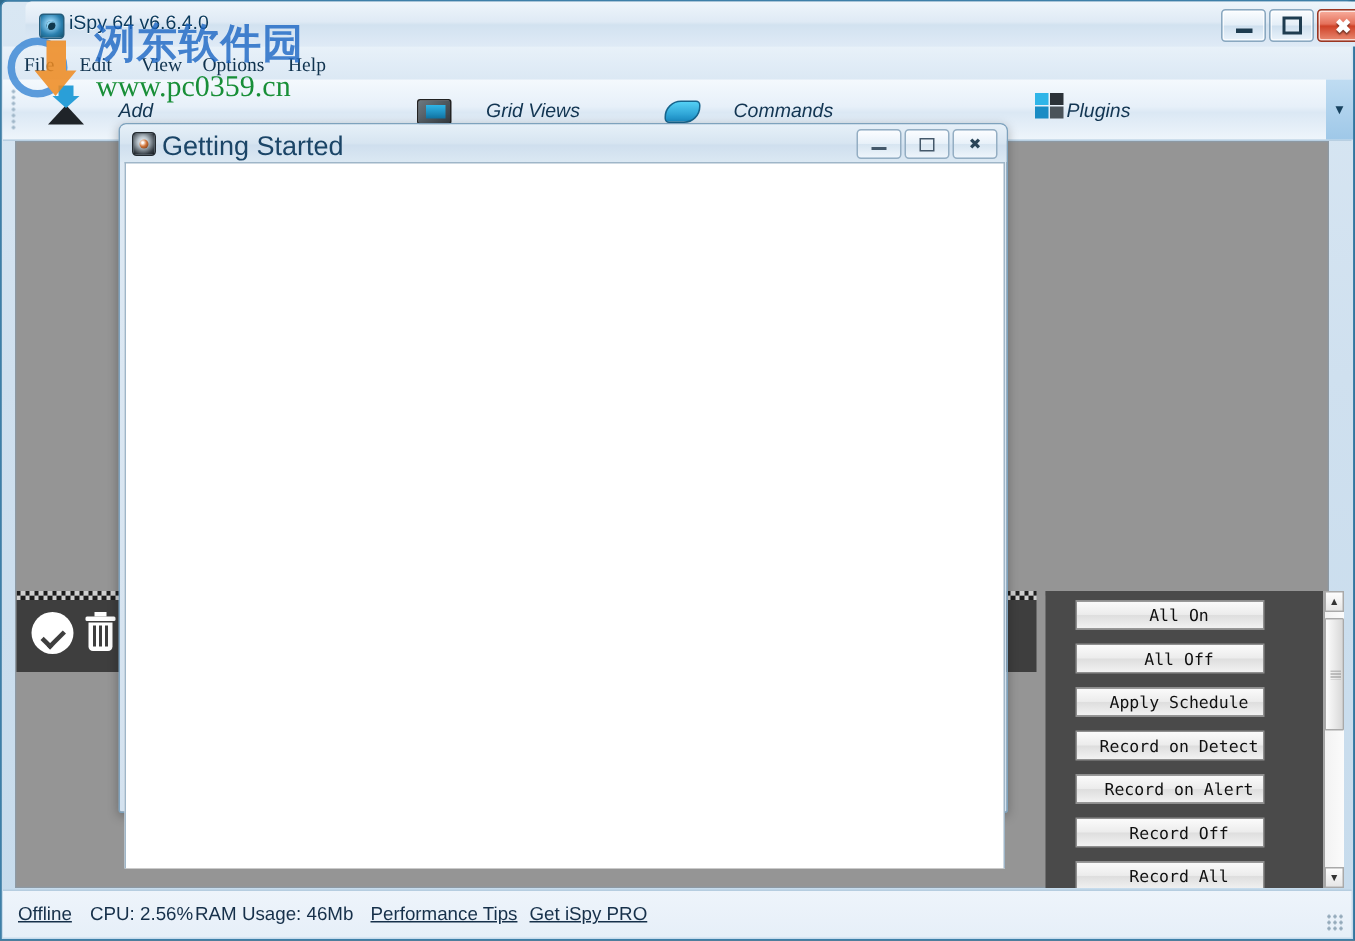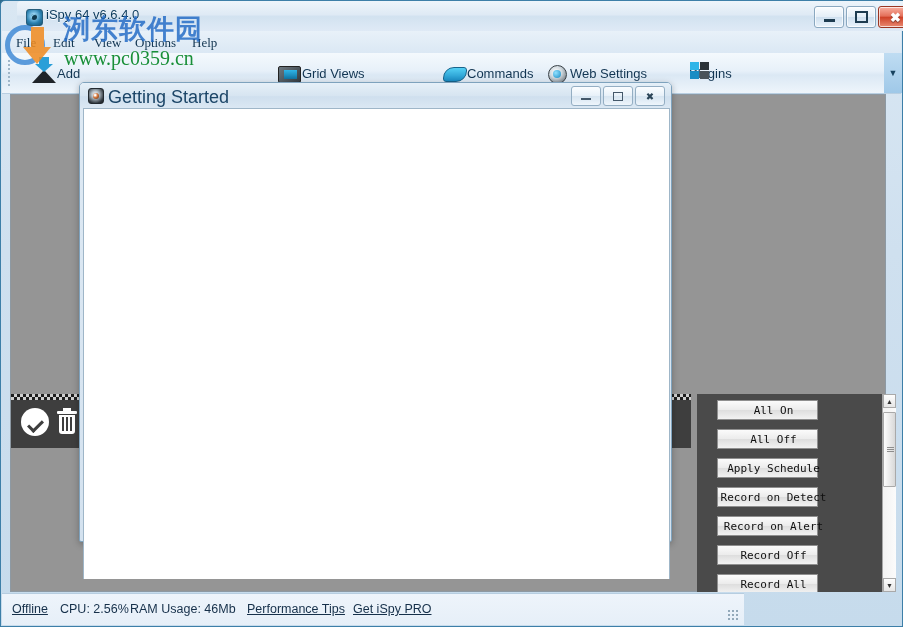--- a/index.html
+++ b/index.html
@@ -69,21 +69,21 @@
     position:absolute;left:1px;top:52px;width:899px;height:40px;
     background:linear-gradient(180deg,#f4f9fd 0%,#e7f0f9 45%,#dbe8f4 55%,#eef5fb 100%);
     border-bottom:1px solid #b8cfe2;
   }
   .tb-grip{
     position:absolute;left:5px;top:6px;width:4px;height:28px;
     background-image:radial-gradient(circle,#9fb6c8 1px,transparent 1.2px);
     background-size:4px 4px;
   }
   .tb-item{position:absolute;top:6px;height:28px;display:flex;align-items:center;}
-  .tb-label{font-size:13px;color:#123552;margin-left:1px;white-space:nowrap;}
+  .tb-label{font-size:13px;color:#123552;margin-left:23px;white-space:nowrap;font-style:italic;}
   .tb-ico{position:relative;width:24px;height:24px;}
 
   
   .ico-add{width:0;height:0;border-left:12px solid transparent;border-right:12px solid transparent;
     border-bottom:13px solid #1f2429;position:absolute;bottom:2px;left:0;}
   .ico-add:before{content:"";position:absolute;left:-5px;top:-13px;width:10px;height:9px;background:#2a9fd8;}
   .ico-add:after{content:"";position:absolute;left:-9px;top:-6px;border-left:9px solid transparent;
     border-right:9px solid transparent;border-top:8px solid #2a9fd8;}
   .ico-cam{position:absolute;left:2px;top:4px;width:19px;height:15px;border-radius:2px;
     background:linear-gradient(180deg,#5f6a73,#2b3238);border:1px solid #1b2025;}
@@ -175,21 +175,21 @@
   .rpanel{
     position:absolute;left:686px;top:299px;width:189px;height:198px;background:#4a4a4a;
     overflow:hidden;
   }
   .rpanel-top{
     position:absolute;left:686px;top:299px;width:189px;height:5px;
     background-image:repeating-linear-gradient(90deg,#1d1d1d 0 3px,#d0d0d0 3px 6px);
     background-size:6px 3px;background-repeat:repeat-x;
   }
   .rbtn{
-    position:absolute;left:20px;width:101px;height:20px;
+    position:absolute;left:20px;width:126px;height:20px;
     background:linear-gradient(180deg,#fbfbfb 0%,#ececec 48%,#dedede 52%,#f2f2f2 100%);
     border:1px solid #8f8f8f;box-sizing:border-box;
     font-family:"DejaVu Sans Mono","Liberation Mono",monospace;
     font-size:11px;color:#101010;display:flex;align-items:center;justify-content:center;
     white-space:nowrap;
     padding-left:12px;
   }
   .rsb{
     position:absolute;left:871px;top:299px;width:14px;height:198px;
     background:linear-gradient(90deg,#f2f2f2,#fbfbfb);border-left:1px solid #a7a7a7;
@@ -278,21 +278,21 @@
   .foot-ok{
     position:absolute;left:634px;top:5px;width:26px;height:22px;
     background:linear-gradient(180deg,#fbfdff 0%,#eef5fb 48%,#dfeaf4 52%,#f4f9fd 100%);
     border:2px solid #2a8fd4;border-radius:3px;box-sizing:border-box;
     font-family:"DejaVu Sans Mono","Liberation Mono",monospace;font-size:11px;color:#0a0a0a;
     display:flex;align-items:center;justify-content:center;
   }
 
   
   .statusbar{
-    position:absolute;left:1px;bottom:1px;width:742px;height:31px;
+    position:absolute;left:1px;bottom:1px;width:899px;height:31px;
     background:linear-gradient(180deg,#eef4fb 0%,#e6eff8 100%);
     border-top:1px solid #b6cde0;
   }
   .sb-item{position:absolute;top:8px;font-size:12.5px;color:#16304a;white-space:nowrap;}
   .sb-link{color:#16304a;text-decoration:underline;}
   .sb-grip{
     position:absolute;right:5px;bottom:4px;width:12px;height:12px;
     background-image:radial-gradient(circle,#93a9ba 1px,transparent 1.2px);
     background-size:4px 4px;background-position:right bottom;
   }
@@ -344,26 +344,20 @@
       <span class="tb-label">Grid Views</span>
     </div>
 
     <div class="tb-item" style="left:440px">
       <span class="tb-ico">
           <i class="ico-cmd"></i>
         </span>
       <span class="tb-label">Commands</span>
     </div>
 
-    <div class="tb-item" style="left:543px">
-      <span class="tb-ico">
-          <i class="ico-web"></i>
-        </span>
-      <span class="tb-label">Web Settings</span>
-    </div>
 
     <div class="tb-item" style="left:686px">
       <span class="tb-ico ico-plug">
           <i></i>
           <i></i>
           <i></i>
           <i></i>
         </span>
       <span class="tb-label">Plugins</span>
     </div>

